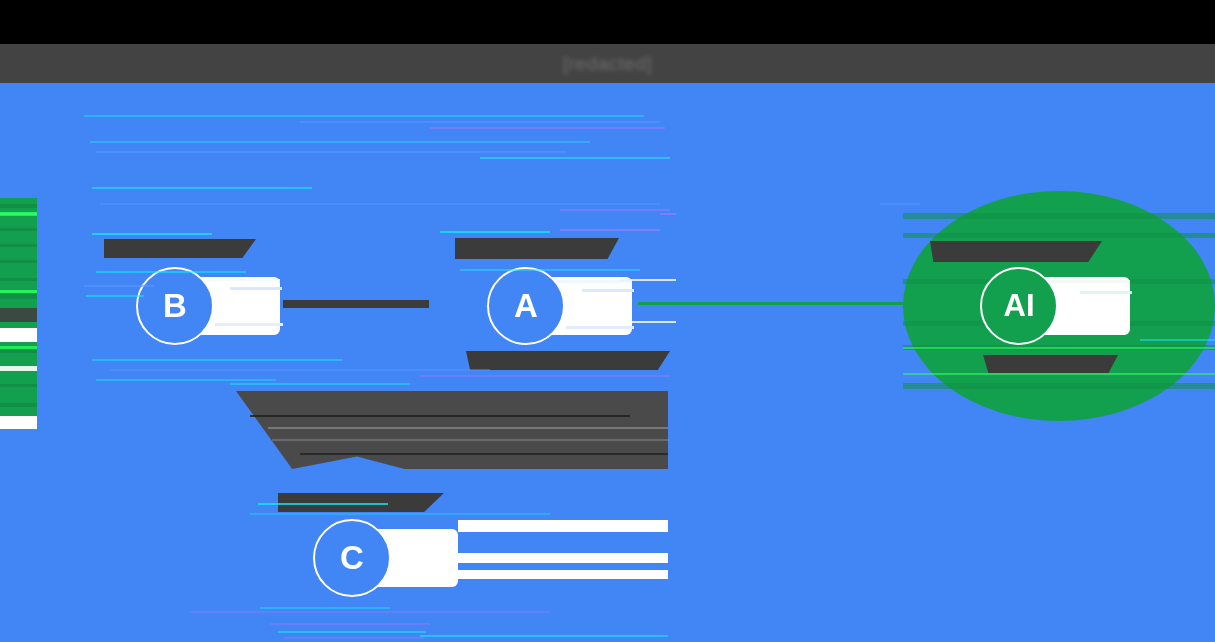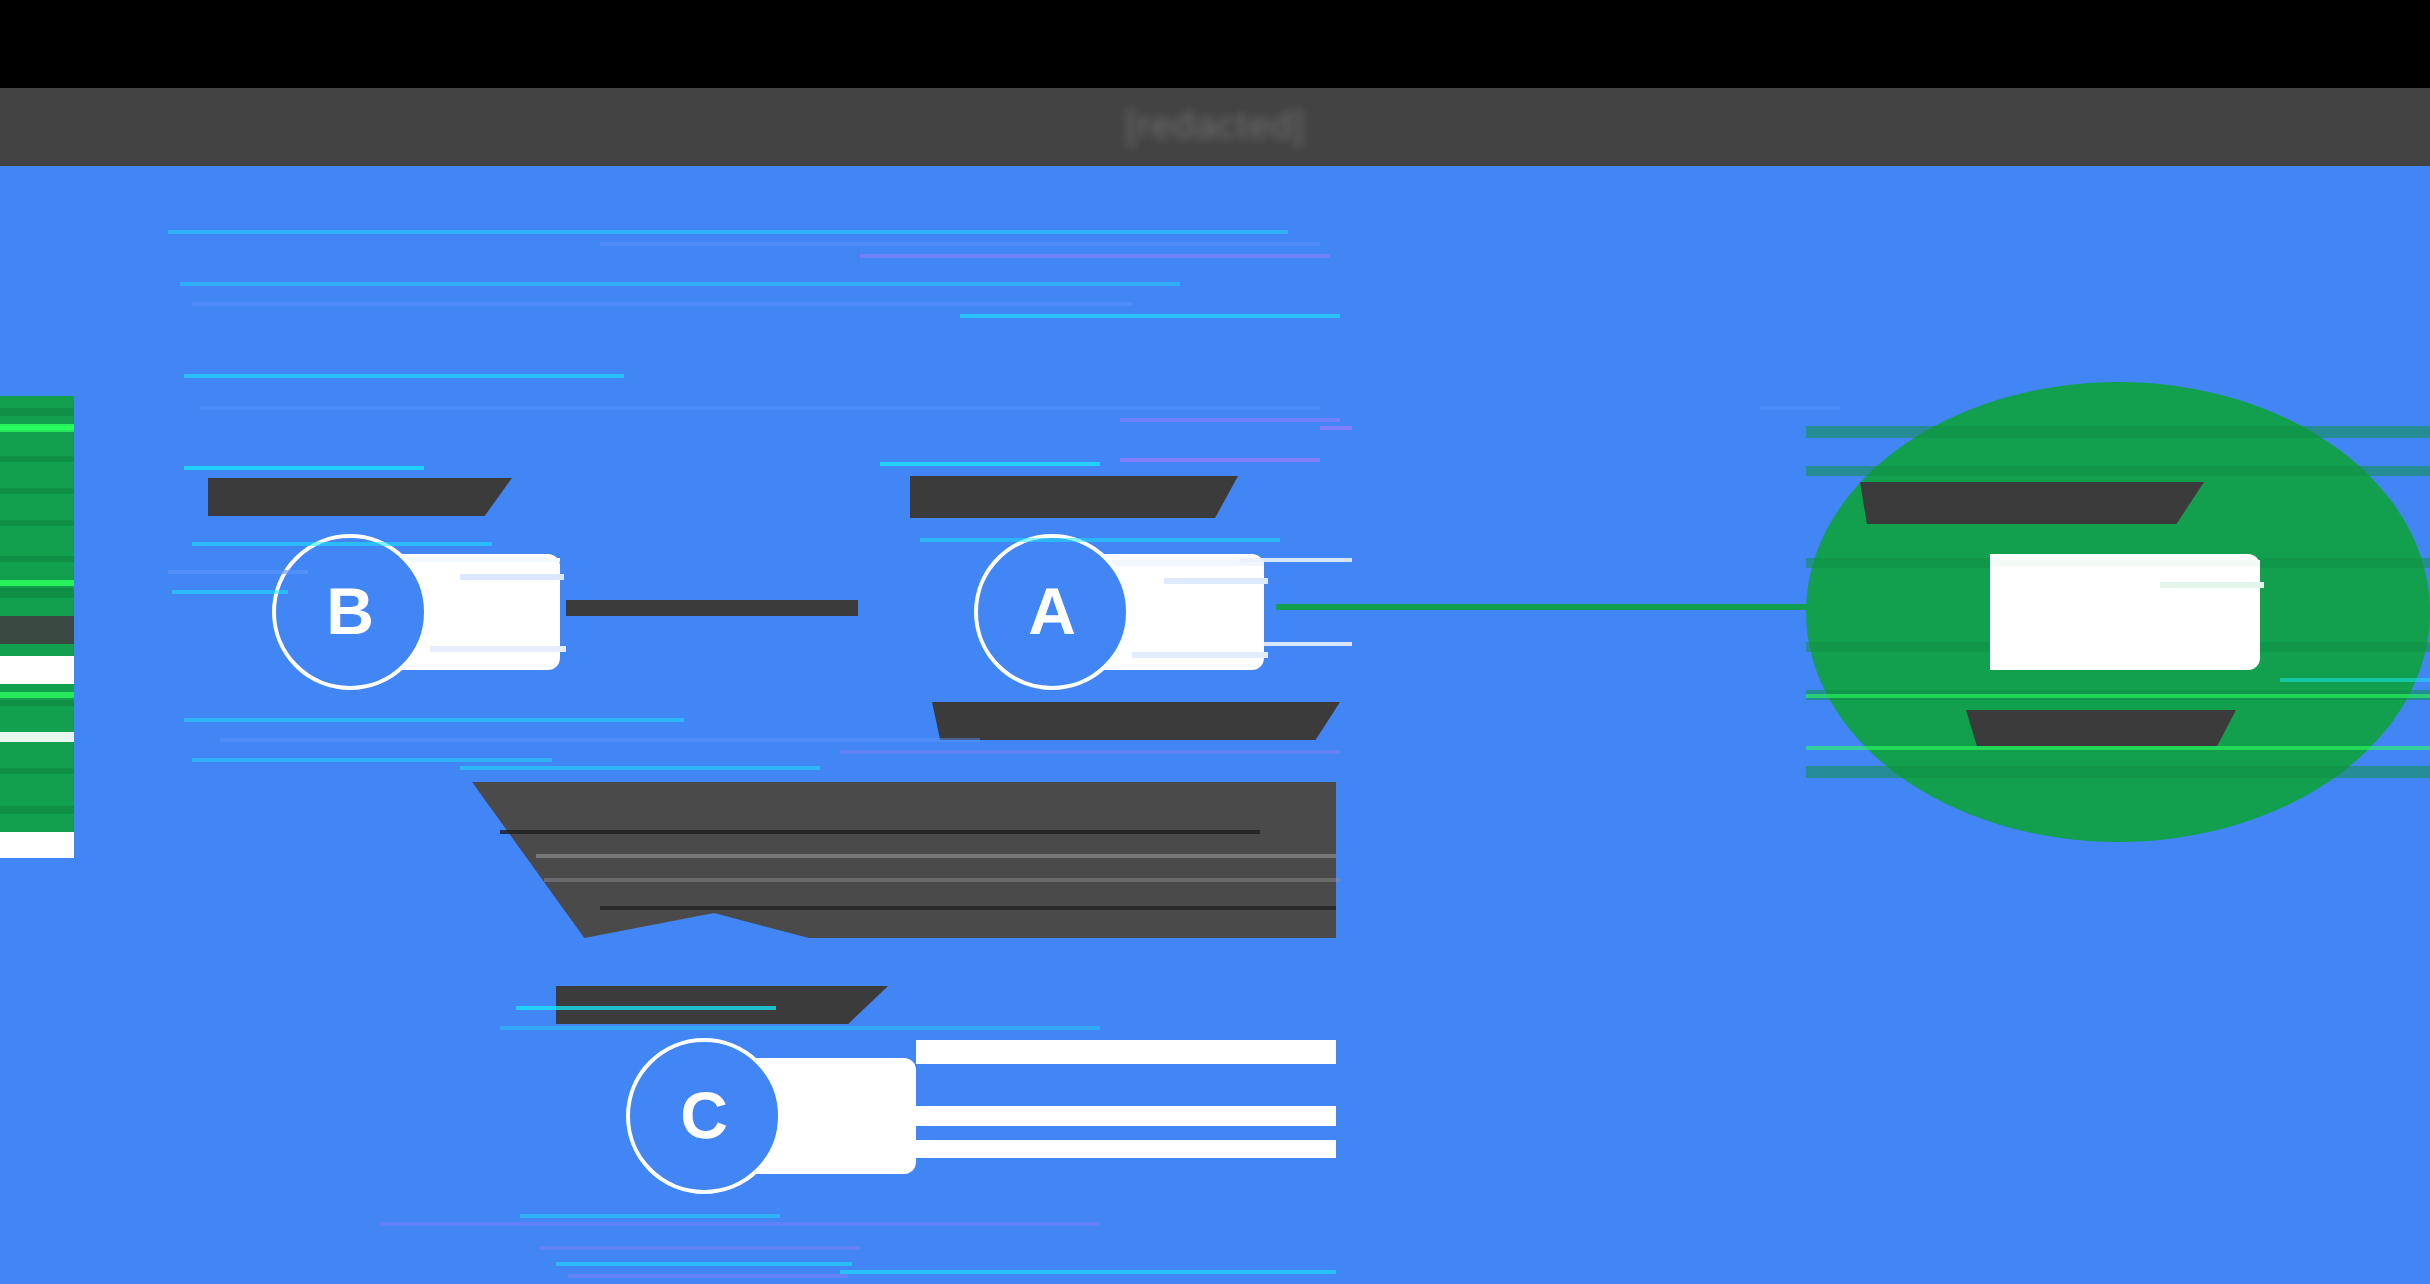--- a/index.html
+++ b/index.html
@@ -153,20 +153,23 @@
     <div class="gl gl-g" style="left:903px;top:264px;width:312px;height:2px;opacity:.6;"></div>
     <div class="gl gl-g" style="left:903px;top:290px;width:312px;height:2px;opacity:.6;"></div>
 
     <div class="redact" style="left:930px;top:158px;width:172px;height:21px;
                 clip-path:polygon(0 0,100% 0,92% 100%,2% 100%);"></div>
 
     <div class="pill" style="left:995px;top:194px;width:135px;height:58px;border-radius:0 6px 6px 0;"></div>
     <div class="gl-blue-band" style="left:995px;top:197px;width:135px;height:3px;background:#f3faf6;"></div>
     <div class="gl-blue-band" style="left:1080px;top:208px;width:52px;height:3px;background:#e3f5ea;"></div>
 
+    <div class="node-circle node-green" style="left:980px;top:184px;width:78px;height:78px;font-size:31px;">
+      <span>AI</span>
+    </div>
 
     <div class="redact" style="left:983px;top:272px;width:135px;height:18px;
                 clip-path:polygon(0 0,100% 0,93% 100%,4% 100%);"></div>
 
     <div class="gl gl-c" style="left:84px;top:32px;width:560px;opacity:.45;"></div>
     <div class="gl gl-b" style="left:300px;top:38px;width:360px;opacity:.5;"></div>
     <div class="gl gl-v" style="left:430px;top:44px;width:235px;opacity:.5;"></div>
     <div class="gl gl-c" style="left:90px;top:58px;width:500px;opacity:.4;"></div>
     <div class="gl gl-b" style="left:96px;top:68px;width:470px;opacity:.5;"></div>
     <div class="gl gl-c" style="left:480px;top:74px;width:190px;opacity:.6;"></div>

